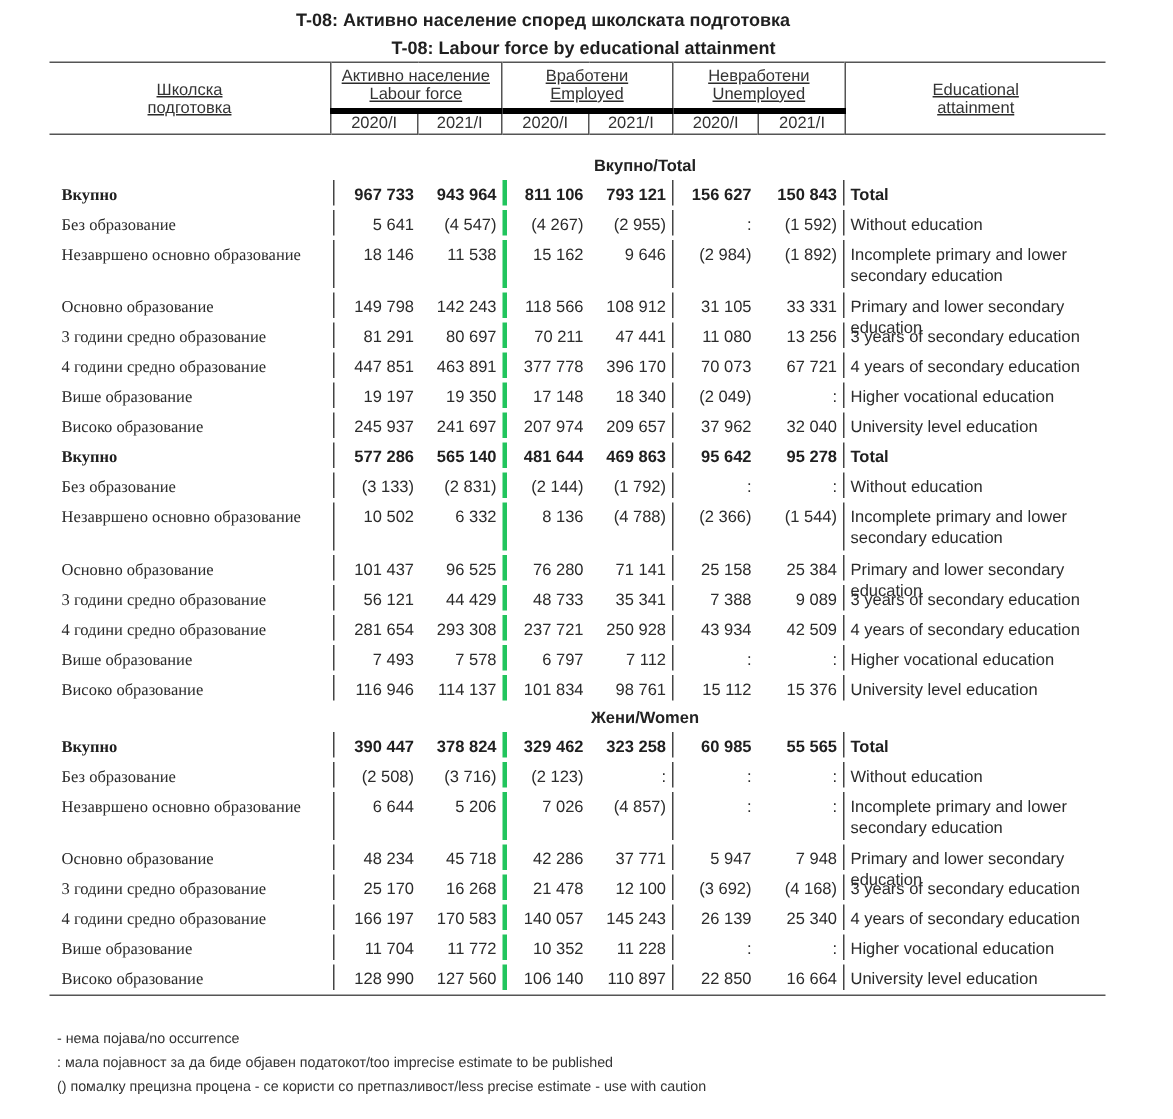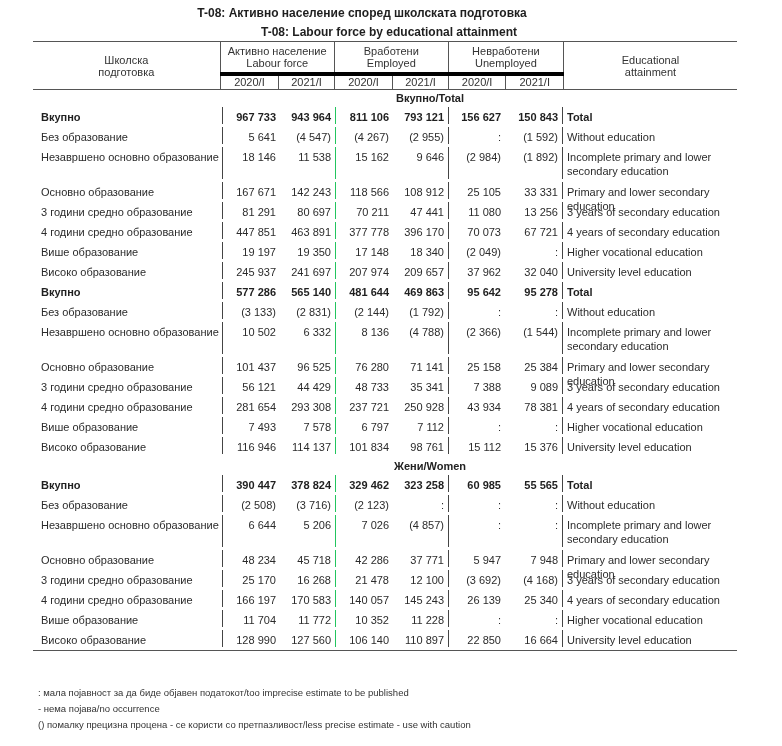--- a/index.html
+++ b/index.html
@@ -3,35 +3,35 @@
 <meta charset="utf-8">
 <style>
   html, body { margin:0; padding:0; background:#ffffff; }
   body { width:782px; height:746px; position:relative; overflow:hidden;
          font-family:"Liberation Sans", sans-serif; color:#2b2b2b; }
   .title { position:absolute; left:0; width:724px; text-align:center; font-weight:bold; font-size:12px; color:#1f1f1f; }
   .t1 { top:6px; }
   .t2 { top:25px;padding-left:27px; }
   table.hdr { position:absolute; left:33px; top:41px; width:704px; border-collapse:collapse; font-size:11px; }
   table.hdr td { text-align:center; color:#333; padding:0; }
-  .hdr-top { border-top:1.5px solid #555; }
+  .hdr-top { border-top:1.5px solid #555;text-decoration:underline; }
   .hdr-bottom { border-bottom:1.5px solid #555; }
   .vr { border-left:1px solid #555; }
   .hb { border-bottom:4px solid #000000; }
-  .body { position:absolute; left:33px; top:89px; width:704px; }
+  .body { position:absolute; left:33px; top:102px; width:704px; }
   .sec-title { text-align:center; font-weight:bold; font-size:11px; color:#222; height:18px; line-height:18px; padding-left:90px; }
   .sec-block { position:relative; }
   .row { display:flex; font-size:11px; line-height:14px; height:20px; align-items:flex-start; padding-top:3px; box-sizing:border-box; }
   .row.tall { height:35px; }
   .row.bold .num, .row.bold .lab, .row.bold .en { font-weight:bold; color:#1f1f1f; }
-  .lab { width:189px; padding-left:8px; box-sizing:border-box; }
+  .lab { width:189px; padding-left:8px; box-sizing:border-box;font-family:Liberation Serif, serif; }
   .num { text-align:right; box-sizing:border-box; padding-right:4px; }
   .c1 { width:58px; border-left:1px solid #444; }
   .c2 { width:55px; }
-  .c3 { width:58px; border-left:1px solid #22c55e; }
+  .c3 { width:58px; border-left:3px solid #22c55e; }
   .c4 { width:55px; }
   .c5 { width:57px; border-left:1px solid #444; }
   .c6 { width:57px; }
   .en { width:175px; border-left:1px solid #444; padding-left:4px; box-sizing:border-box; }
   .row > * { height:100%; margin-top:-3px; padding-top:3px; }
   .bottom-line { border-top:1.5px solid #555; width:704px; }
   .notes { position:absolute; left:38px; top:685px; font-size:9.5px; color:#333; line-height:16px; }
 </style>
 </head>
 <body>
@@ -102,25 +102,25 @@
         <div class="num c1">18 146</div>
         <div class="num c2">11 538</div>
         <div class="num c3">15 162</div>
         <div class="num c4">9 646</div>
         <div class="num c5">(2 984)</div>
         <div class="num c6">(1 892)</div>
         <div class="en">Incomplete primary and lower secondary education</div>
       </div>
       <div class="row">
         <div class="lab">Основно образование</div>
-        <div class="num c1">167 671</div>
+        <div class="num c1">149 798</div>
         <div class="num c2">142 243</div>
         <div class="num c3">118 566</div>
         <div class="num c4">108 912</div>
-        <div class="num c5">25 105</div>
+        <div class="num c5">31 105</div>
         <div class="num c6">33 331</div>
         <div class="en">Primary and lower secondary education</div>
       </div>
       <div class="row">
         <div class="lab">3 години средно образование</div>
         <div class="num c1">81 291</div>
         <div class="num c2">80 697</div>
         <div class="num c3">70 211</div>
         <div class="num c4">47 441</div>
         <div class="num c5">11 080</div>
@@ -209,21 +209,21 @@
         <div class="num c6">9 089</div>
         <div class="en">3 years of secondary education</div>
       </div>
       <div class="row">
         <div class="lab">4 години средно образование</div>
         <div class="num c1">281 654</div>
         <div class="num c2">293 308</div>
         <div class="num c3">237 721</div>
         <div class="num c4">250 928</div>
         <div class="num c5">43 934</div>
-        <div class="num c6">78 381</div>
+        <div class="num c6">42 509</div>
         <div class="en">4 years of secondary education</div>
       </div>
       <div class="row">
         <div class="lab">Више образование</div>
         <div class="num c1">7 493</div>
         <div class="num c2">7 578</div>
         <div class="num c3">6 797</div>
         <div class="num c4">7 112</div>
         <div class="num c5">:</div>
         <div class="num c6">:</div>
@@ -320,16 +320,16 @@
         <div class="num c4">110 897</div>
         <div class="num c5">22 850</div>
         <div class="num c6">16 664</div>
         <div class="en">University level education</div>
       </div>
     </div>
     <div class="bottom-line"></div>
   </div>
 
 <div class="notes">
+  <div>- нема појава/no occurrence</div>
   <div> : мала појавност за да биде објавен податокот/too imprecise estimate to be published</div>
-  <div>- нема појава/no occurrence</div>
   <div>()  помалку прецизна процена - се користи со претпазливост/less precise estimate - use with caution</div>
 </div>
 
 </body></html>

